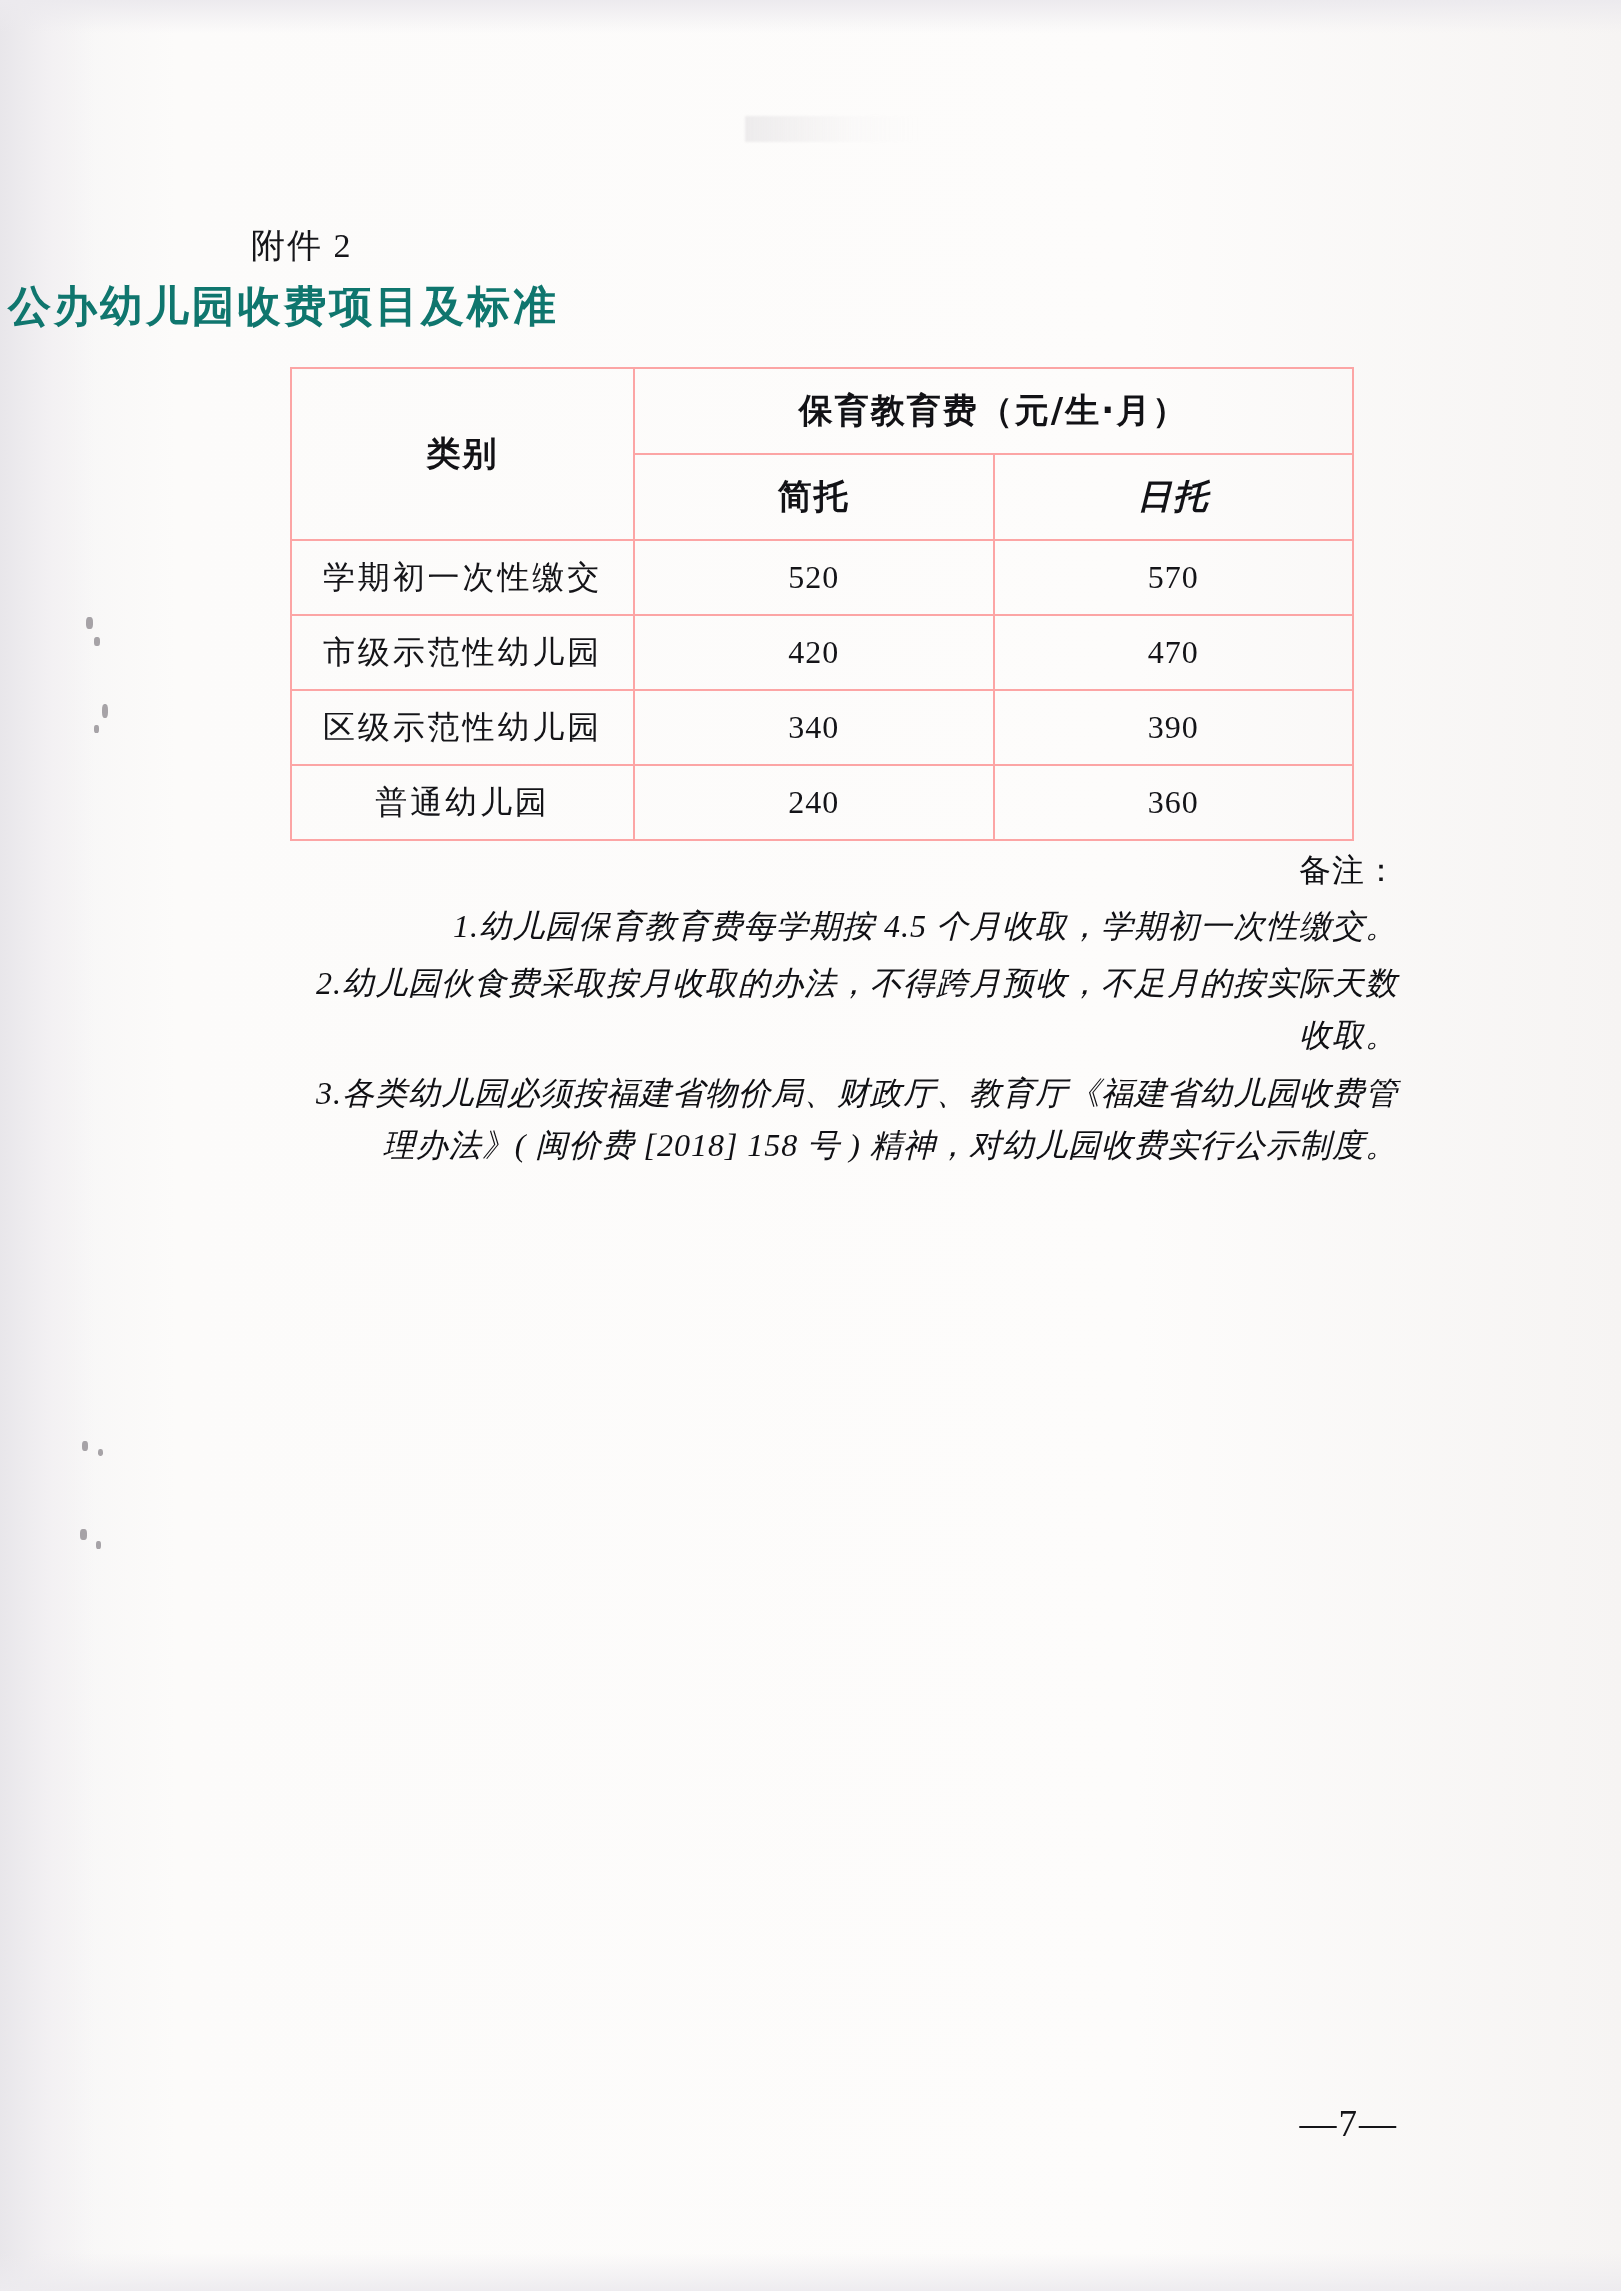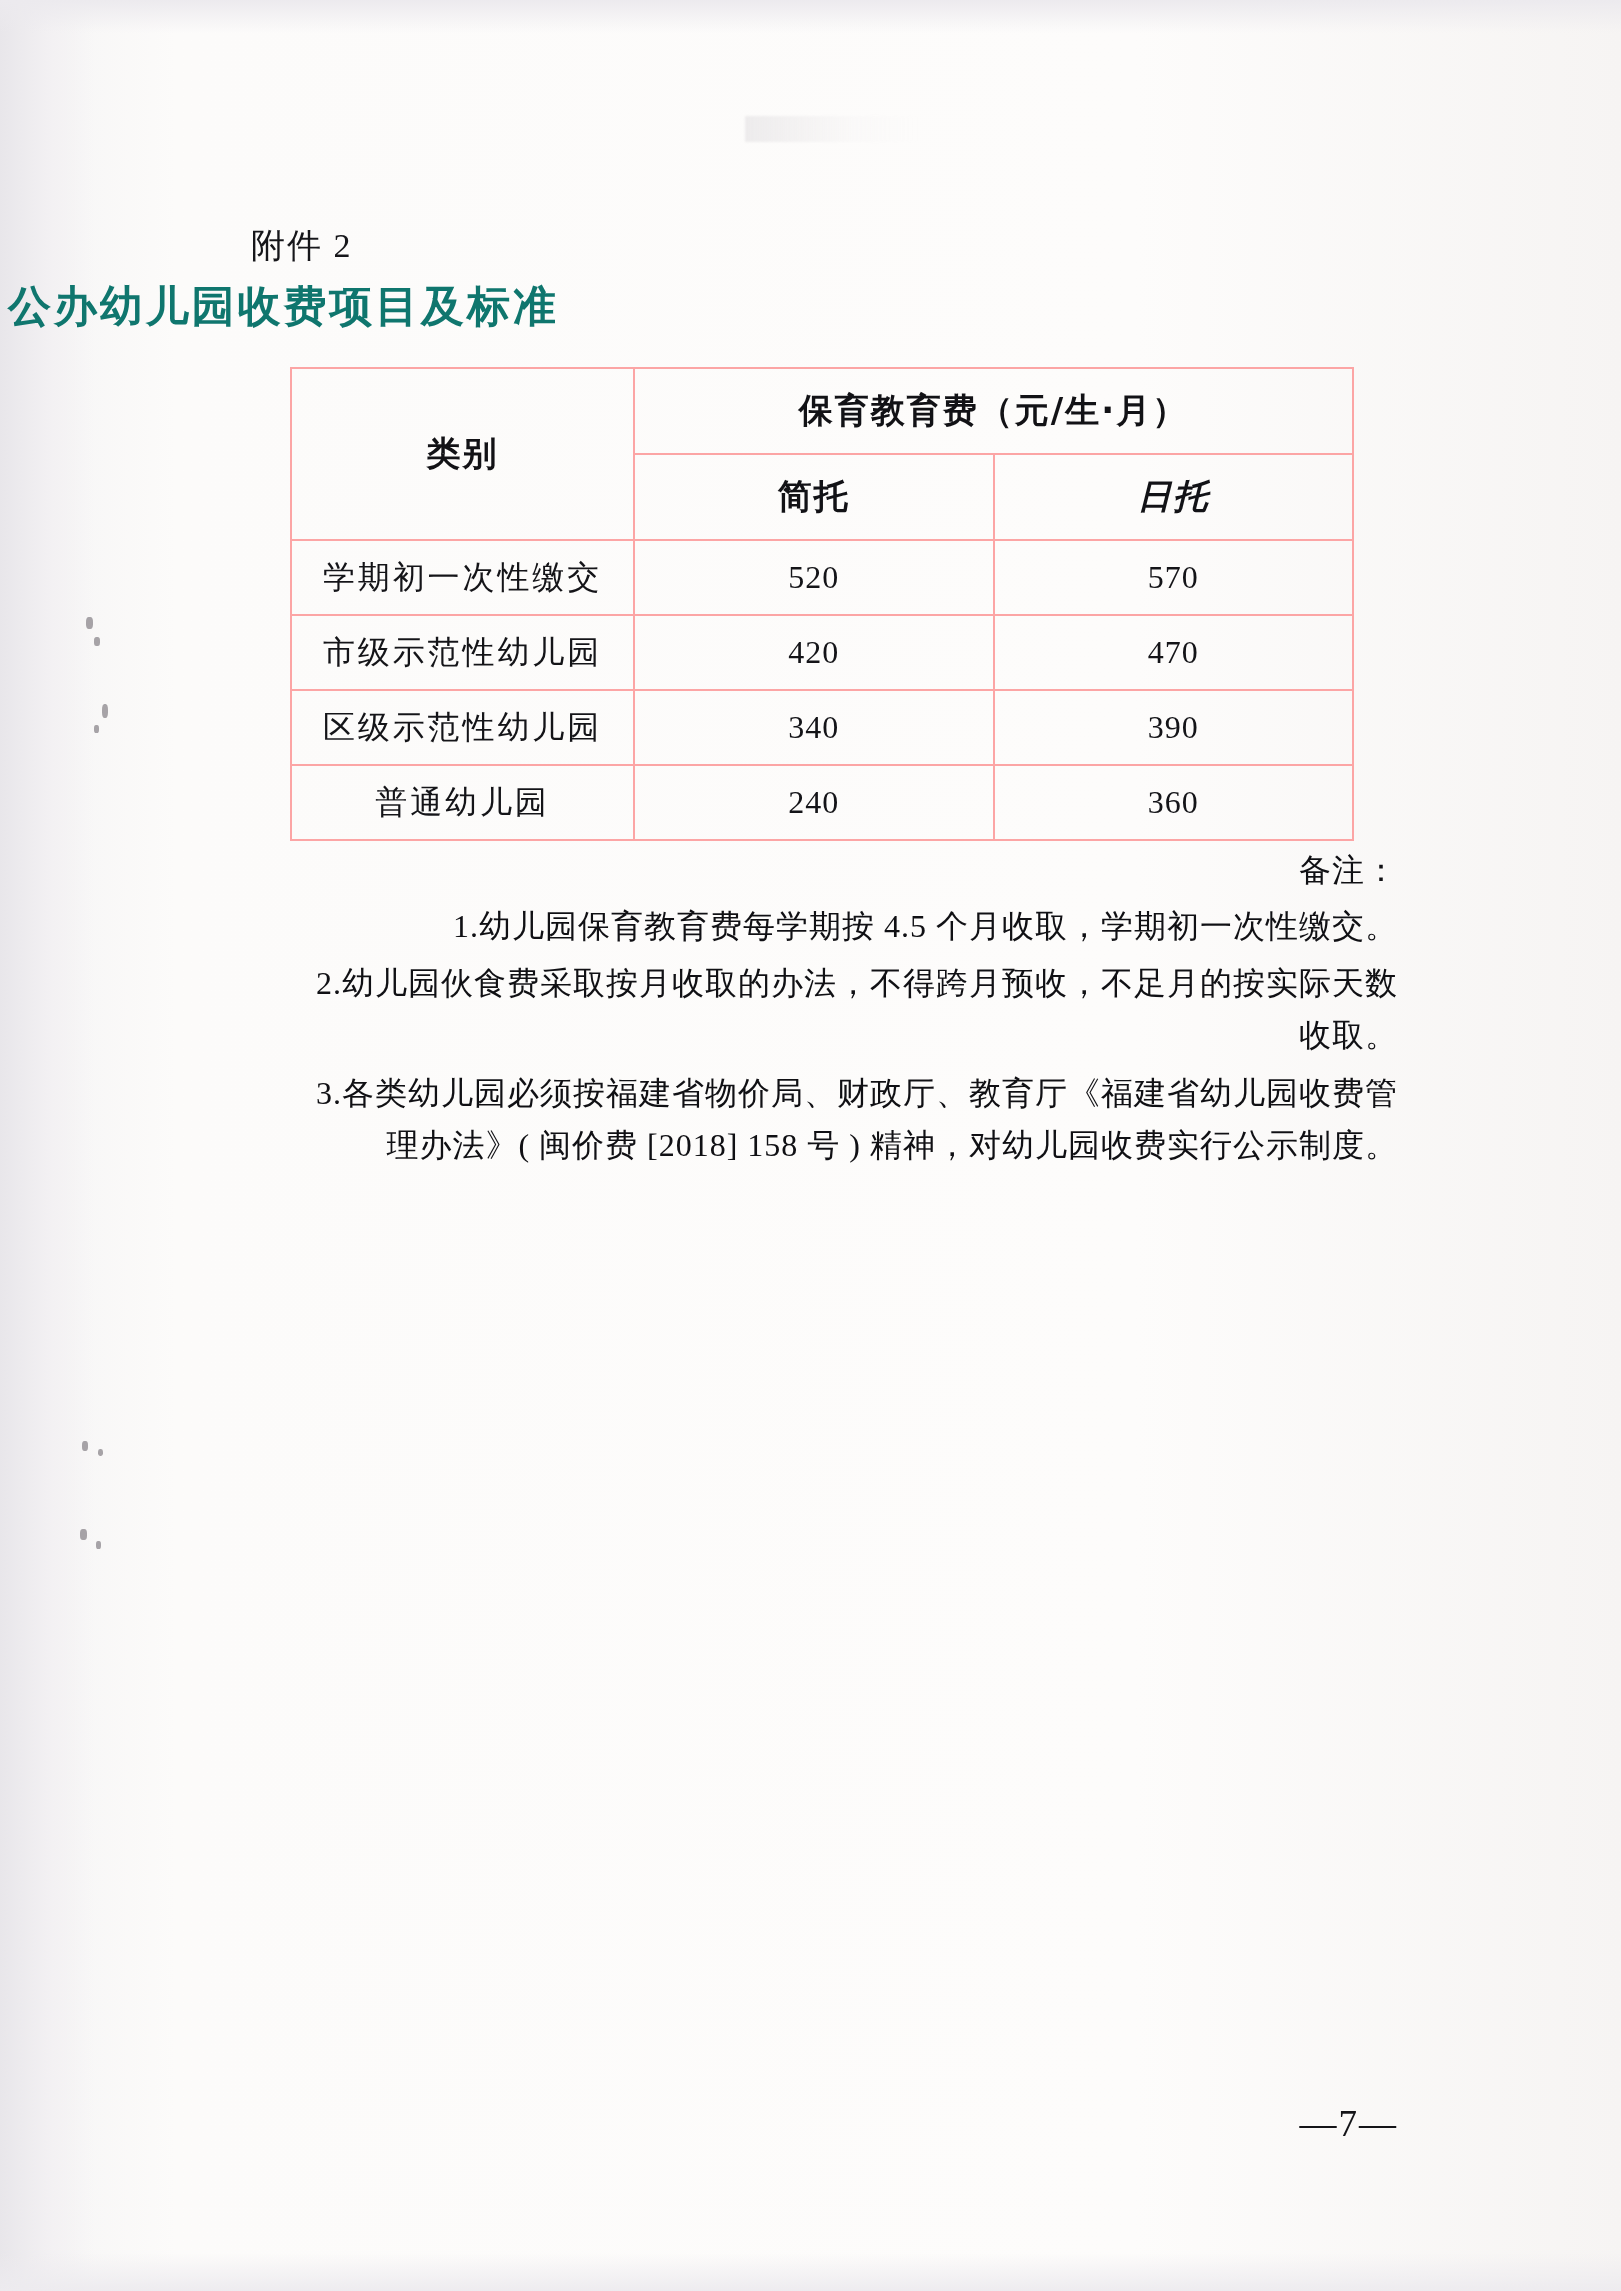--- a/index.html
+++ b/index.html
@@ -125,20 +125,21 @@
     font-family: "Liberation Serif", "DejaVu Serif", serif;
     letter-spacing: 1px;
     text-align: right;
   }
   .notes .note-head {
     margin-bottom: 3.9px;
   }
   .notes p {
     margin: 0 0 5.9px 0;
     text-indent: 73px;
+    font-style: italic;
   }
   .page-number {
     position: absolute;
     right: 231px;
     bottom: 147px;
     font-size: 37px;
     color: #141418;
     letter-spacing: 2px;
     font-family: "Liberation Serif", "DejaVu Serif", serif;
   }

